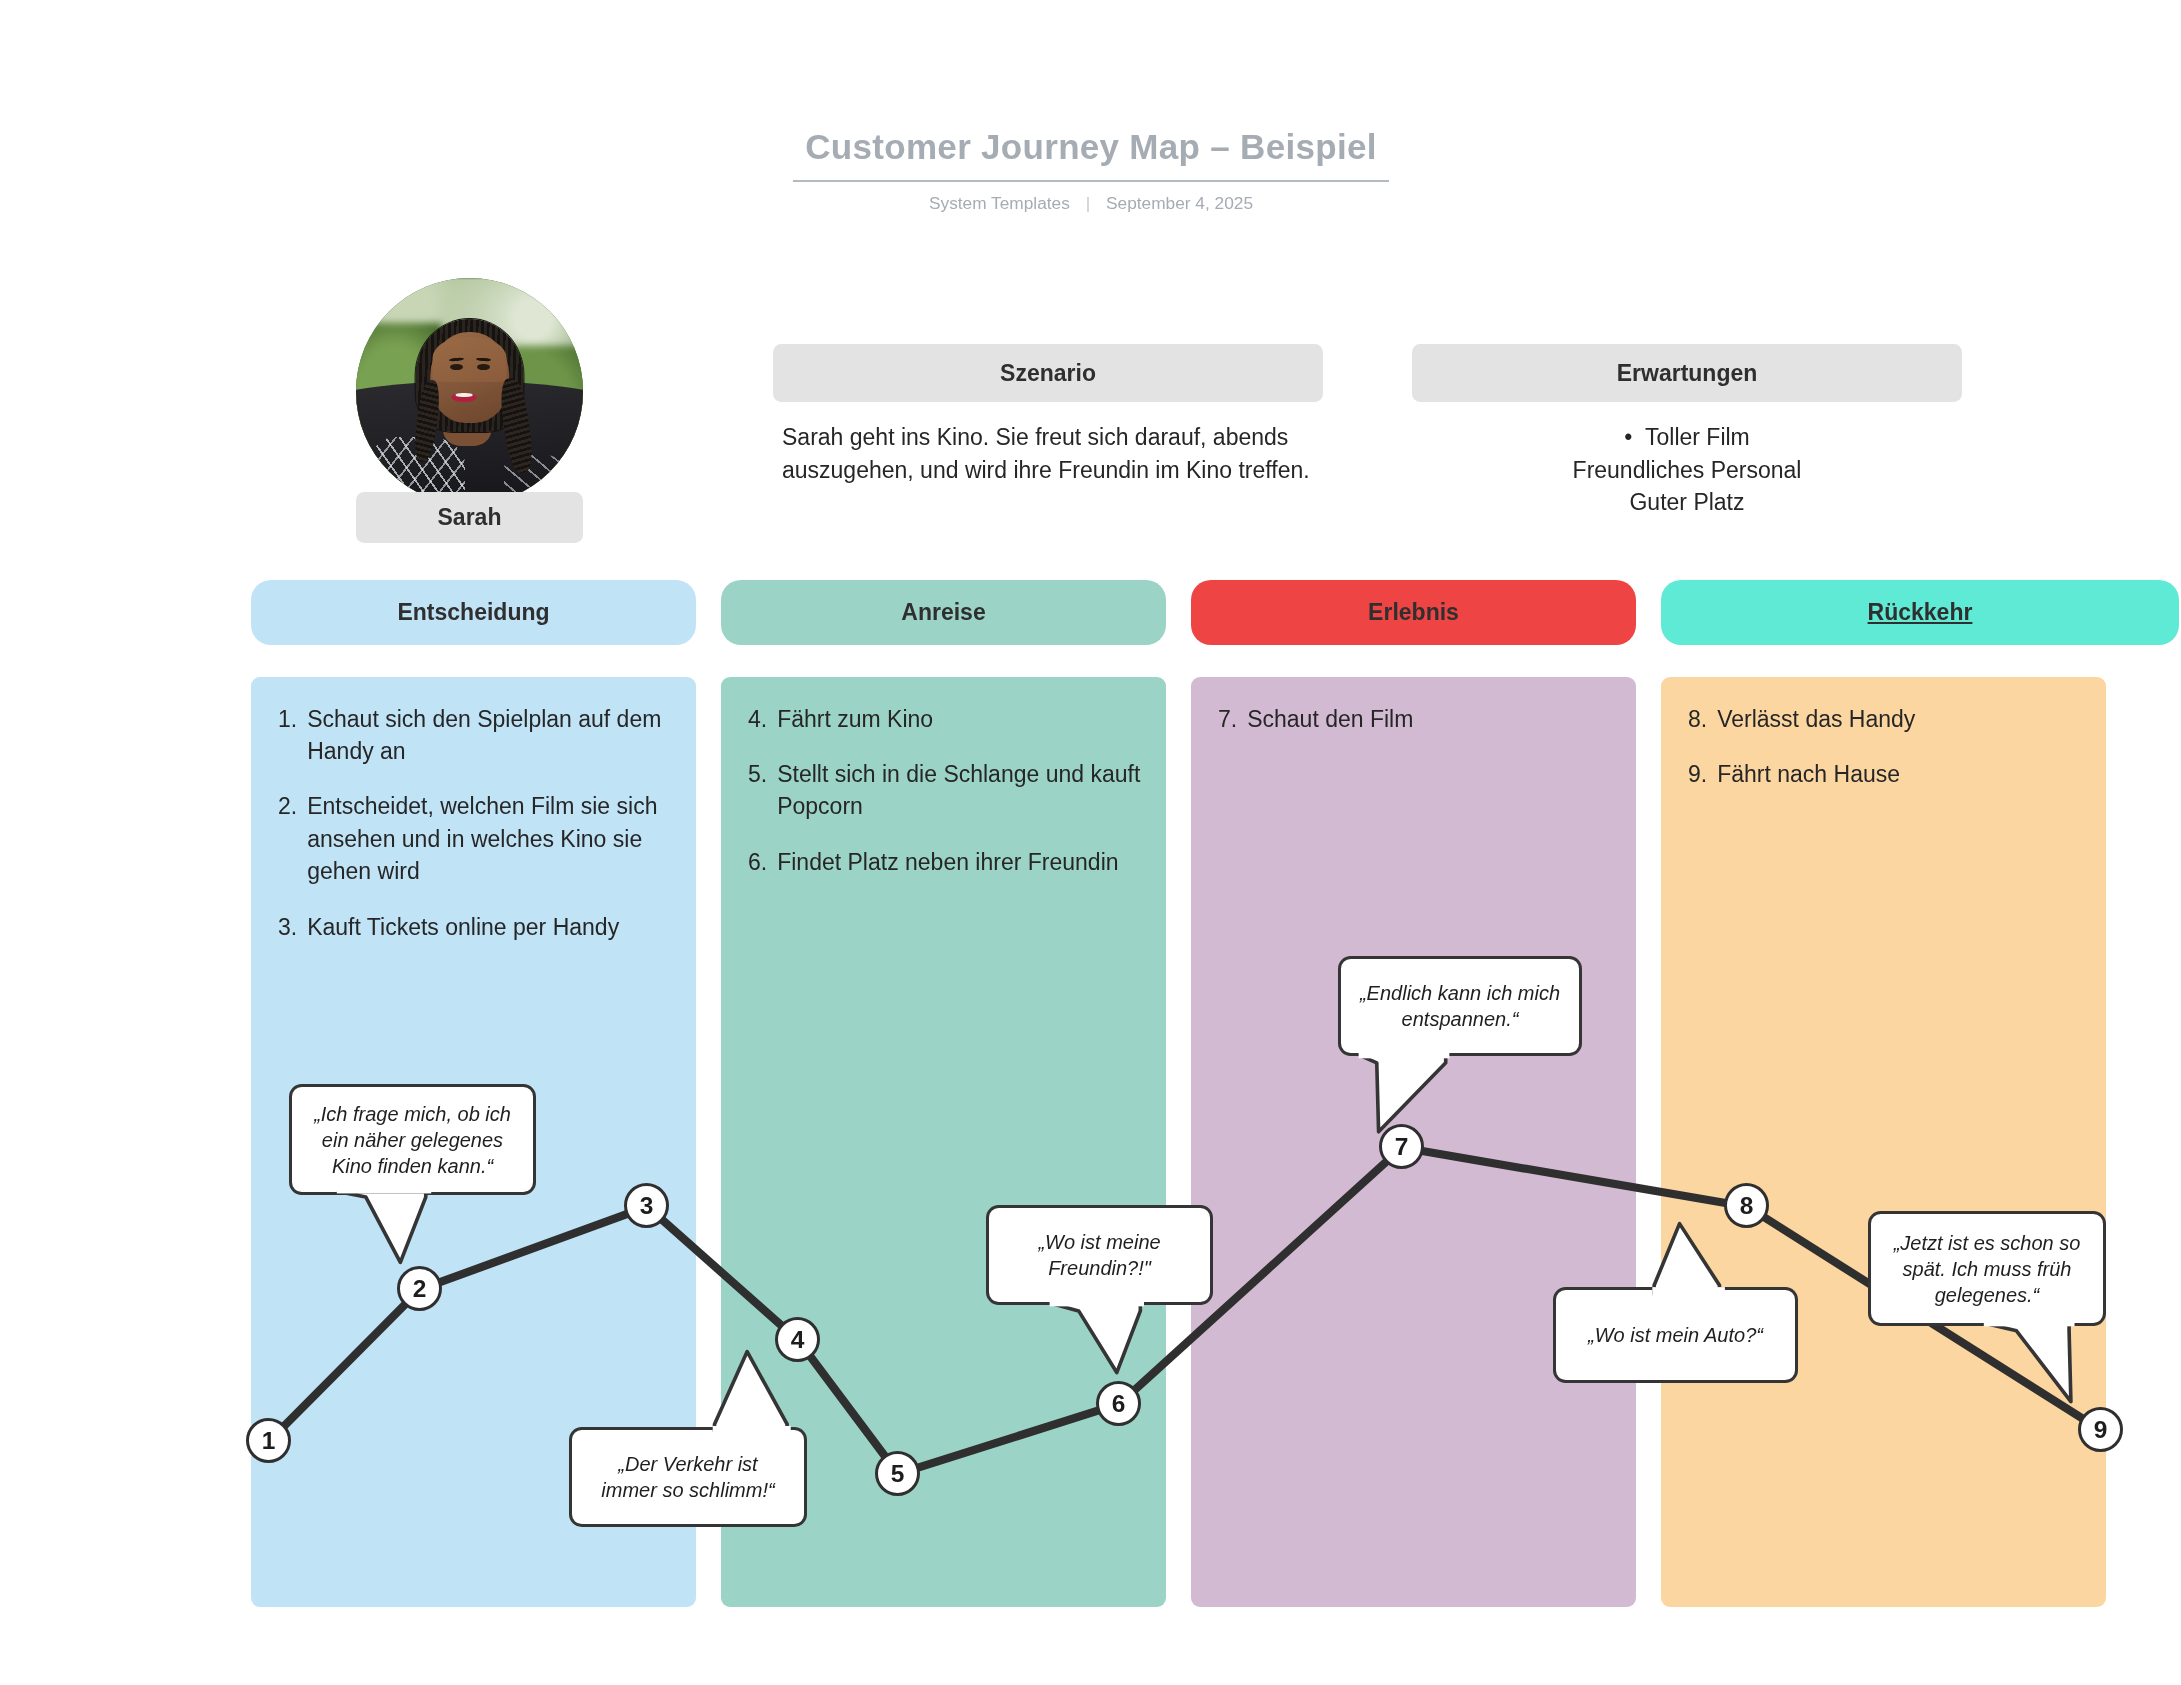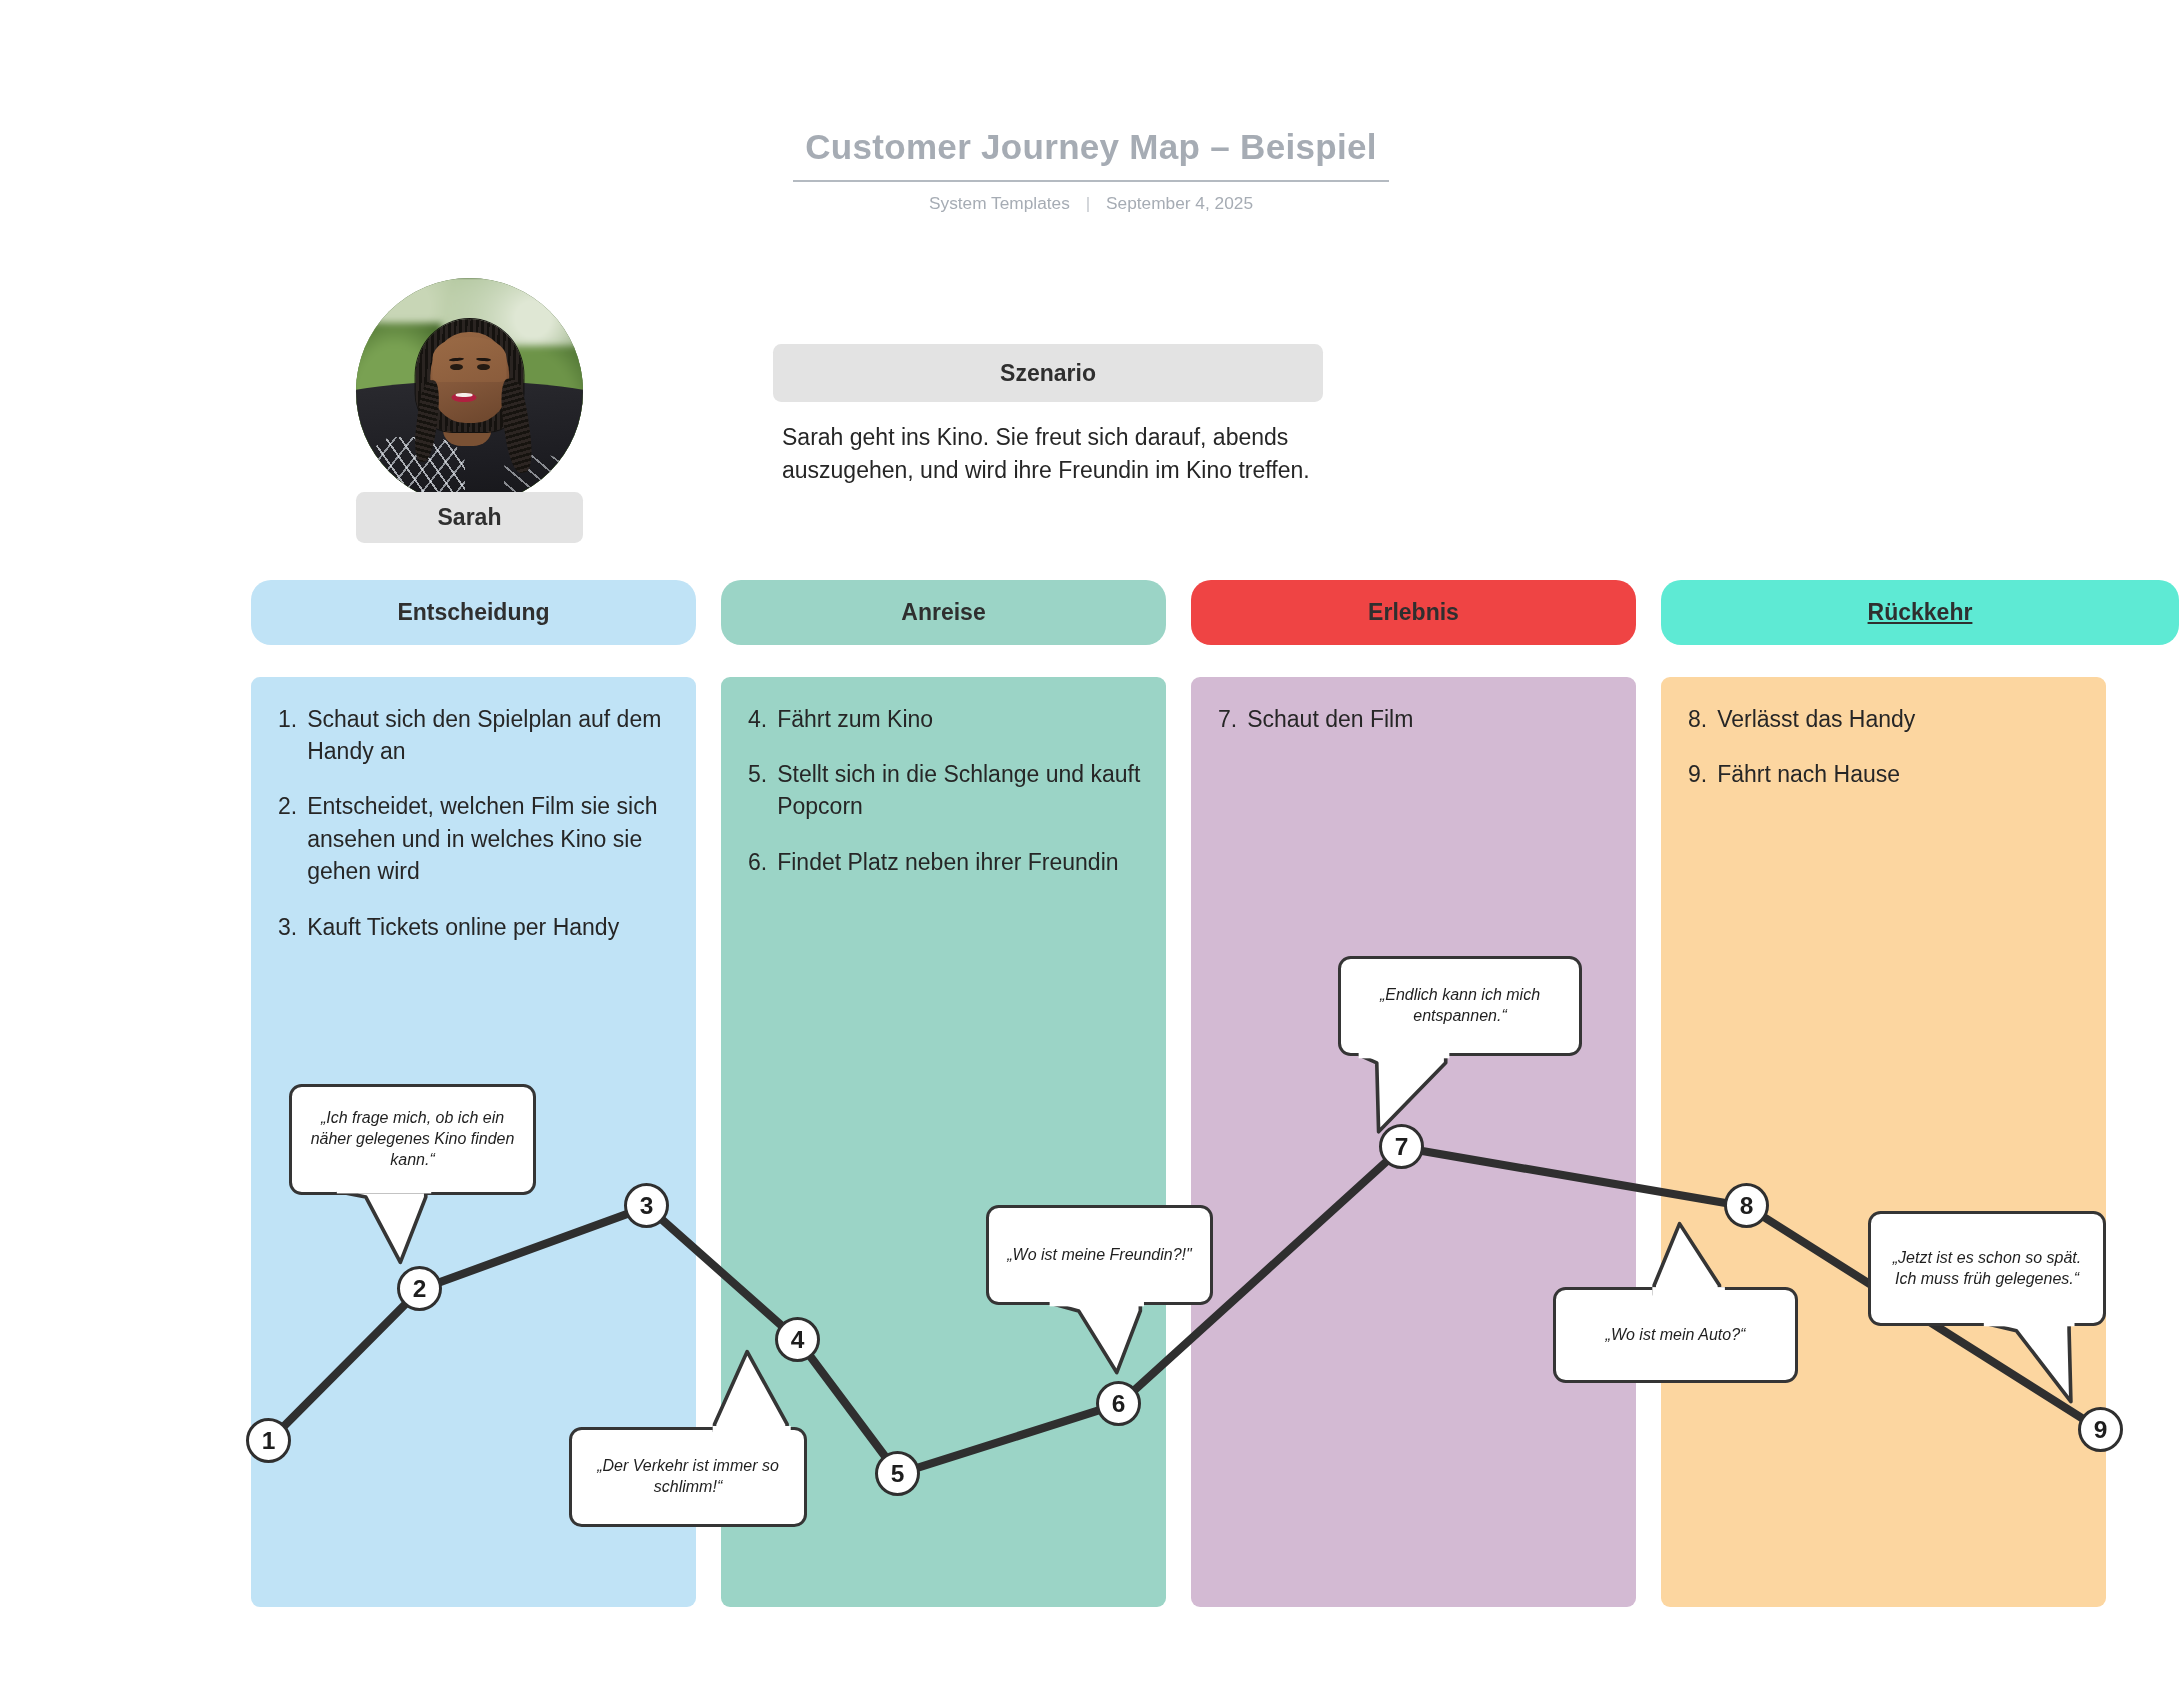--- a/index.html
+++ b/index.html
@@ -179,21 +179,21 @@
 
   
   .journey { position: absolute; left: 0; top: 0; width: 2182px; height: 1686px; pointer-events: none; }
 
   
   .bubble {
     position: absolute;
     background: #ffffff;
     border: 3.6px solid #353535;
     border-radius: 12.7px;
-    font-size: 16px; font-style: italic; color: #1f1f1f;
+    font-size: 20px; font-style: italic; color: #1f1f1f;
     line-height: 1.30;
     display: flex; align-items: center; justify-content: center;
     text-align: center;
     padding: 12.7px 16.4px;
     z-index: 6;
   }
   .tail { position: absolute; z-index: 7; }
 
   
   .node {
@@ -243,20 +243,28 @@
       <div class="teeth"></div>
     </div>
     <div class="persona-name">Sarah</div>
   </div>
 
   <div class="infobox" style="left:773px; top:344px; width:550px;">
     <div class="cap">Szenario</div>
     <div class="body">Sarah geht ins Kino. Sie freut sich darauf, abends auszugehen, und wird ihre Freundin im Kino treffen.</div>
   </div>
 
+  <div class="infobox" style="left:1412px; top:344px; width:550px;">
+    <div class="cap">Erwartungen</div>
+    <div class="body center">
+      <span class="bul">Toller Film</span><br>
+      <span>Freundliches Personal</span><br>
+      <span>Guter Platz</span>
+    </div>
+  </div>
 
   <div class="phase-head" style="left:251px;  top:580px; width:445px; background:#c0e3f6;">
     <span>Entscheidung</span>
   </div>
   <div class="phase-head" style="left:721px;  top:580px; width:445px; background:#9bd4c6;">
     <span>Anreise</span>
   </div>
   <div class="phase-head" style="left:1191px; top:580px; width:445px; background:#ef4444;">
     <span>Erlebnis</span>
   </div>

